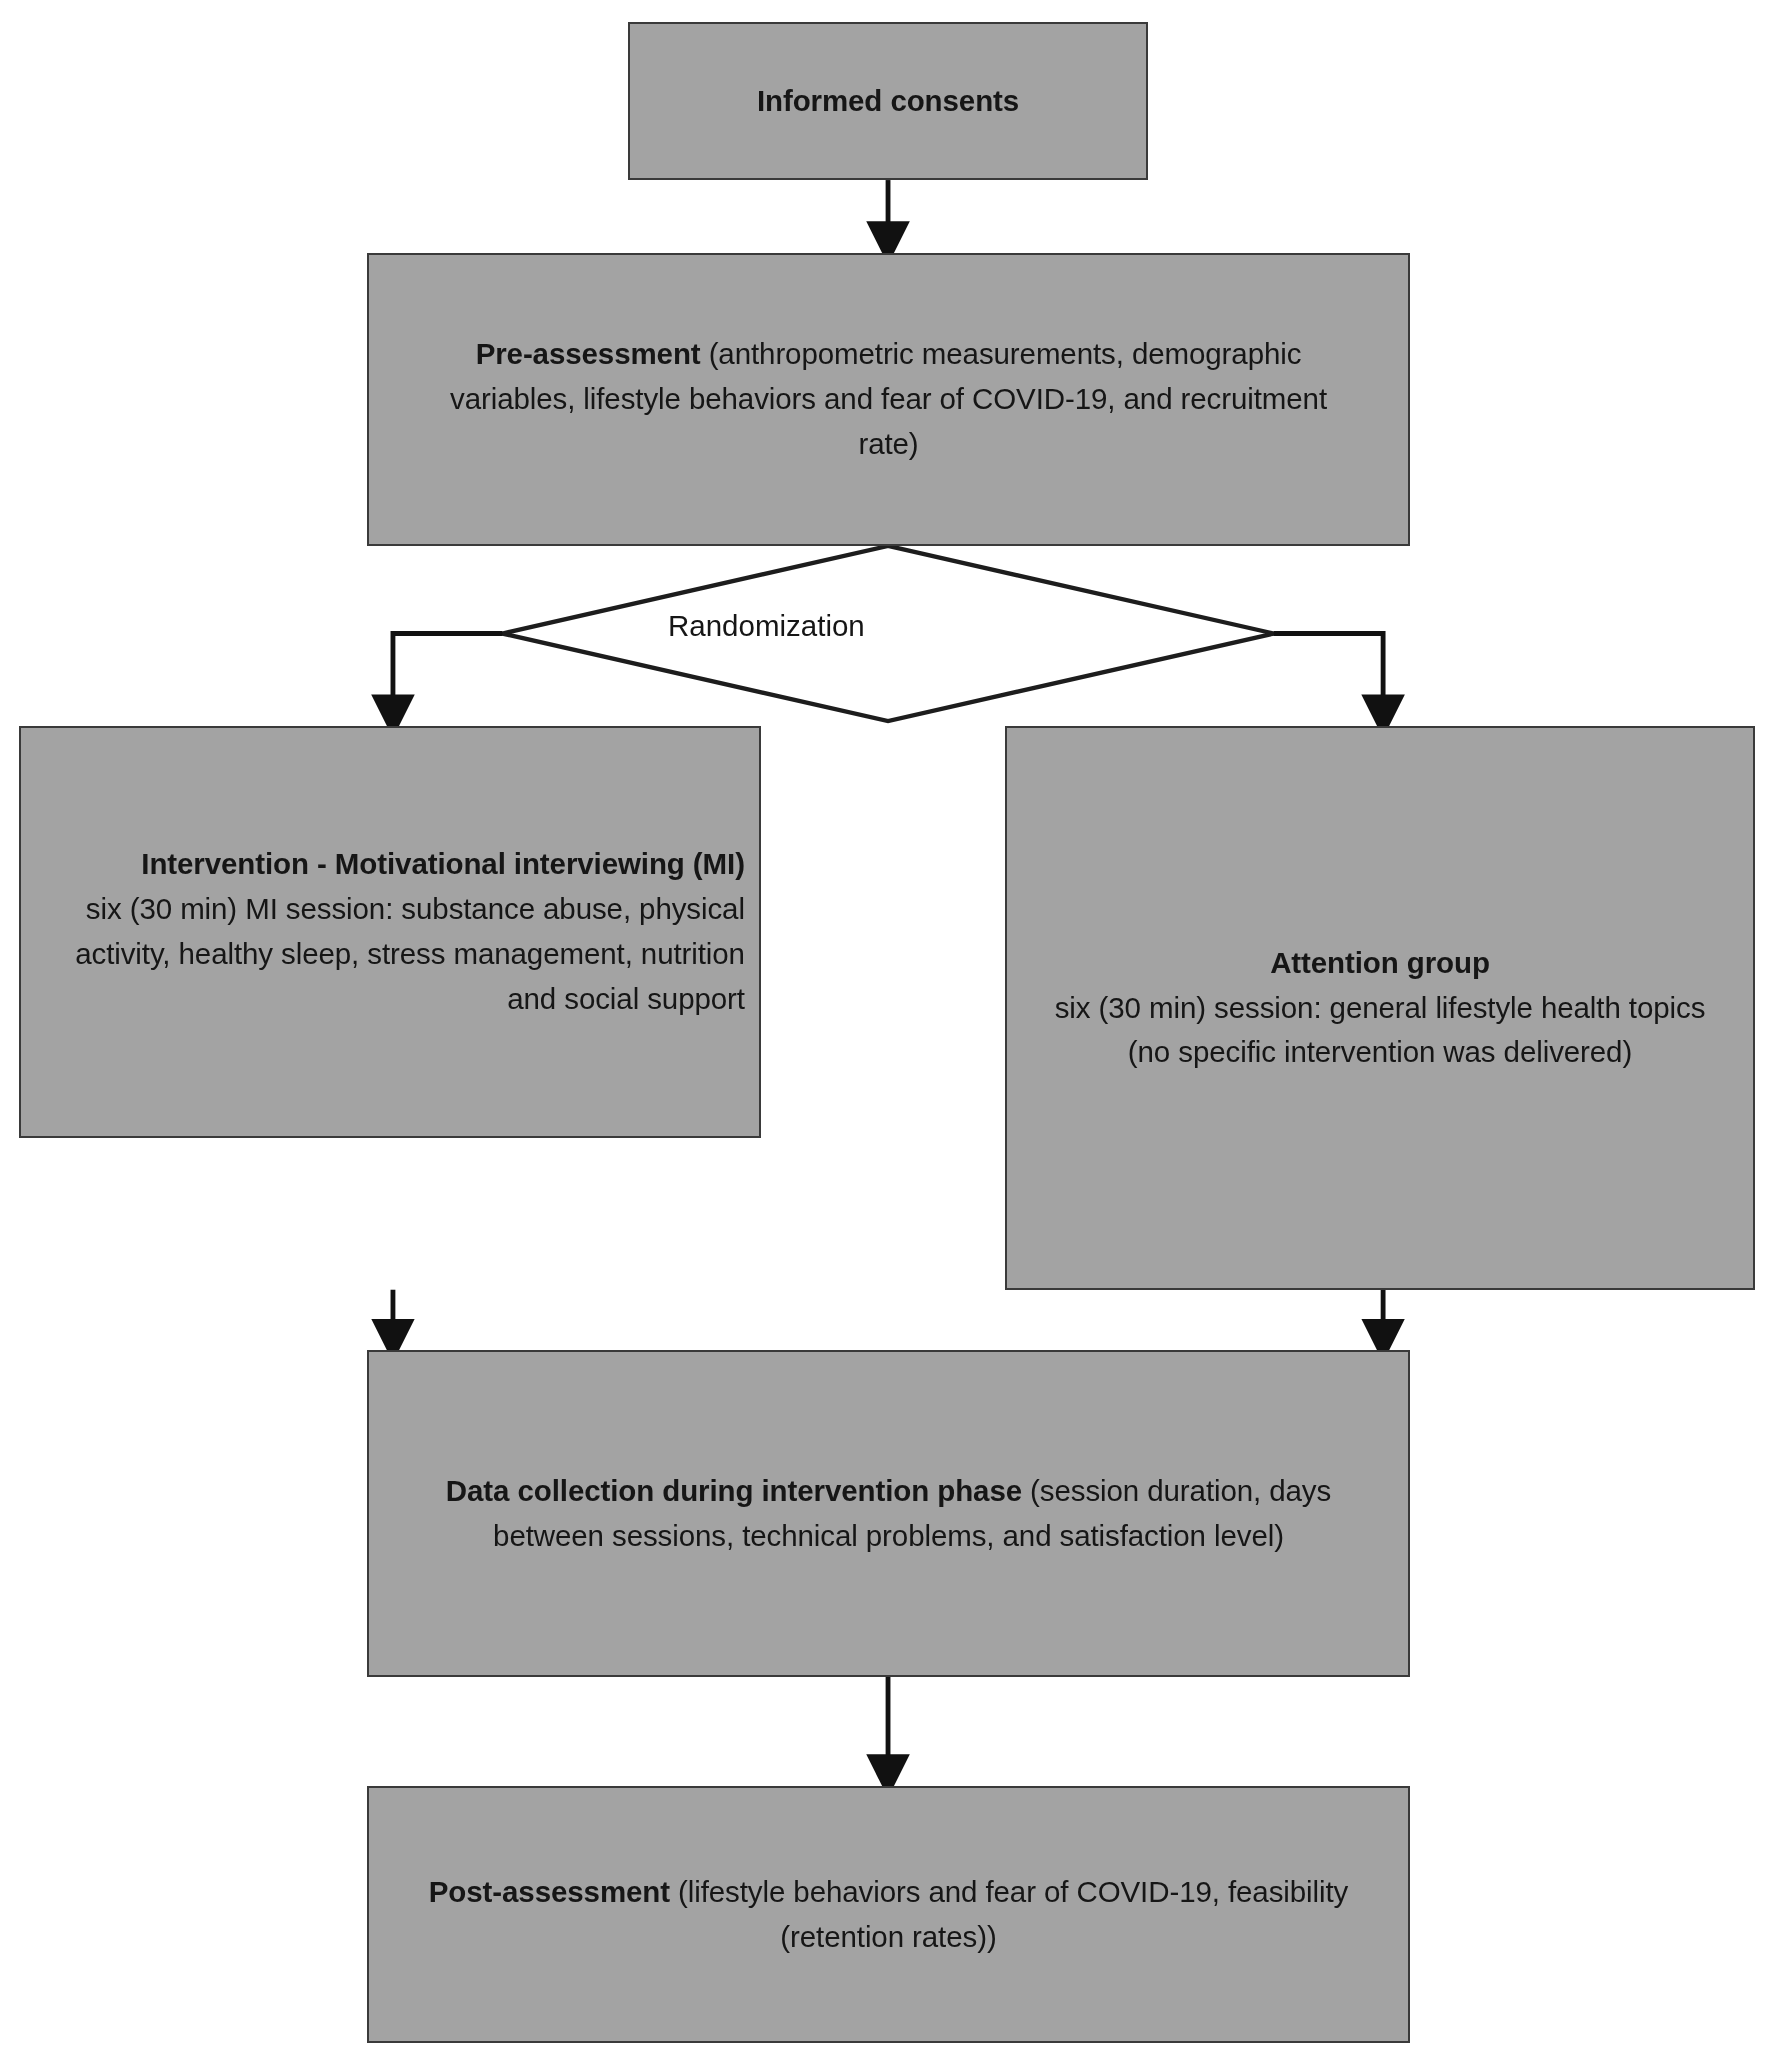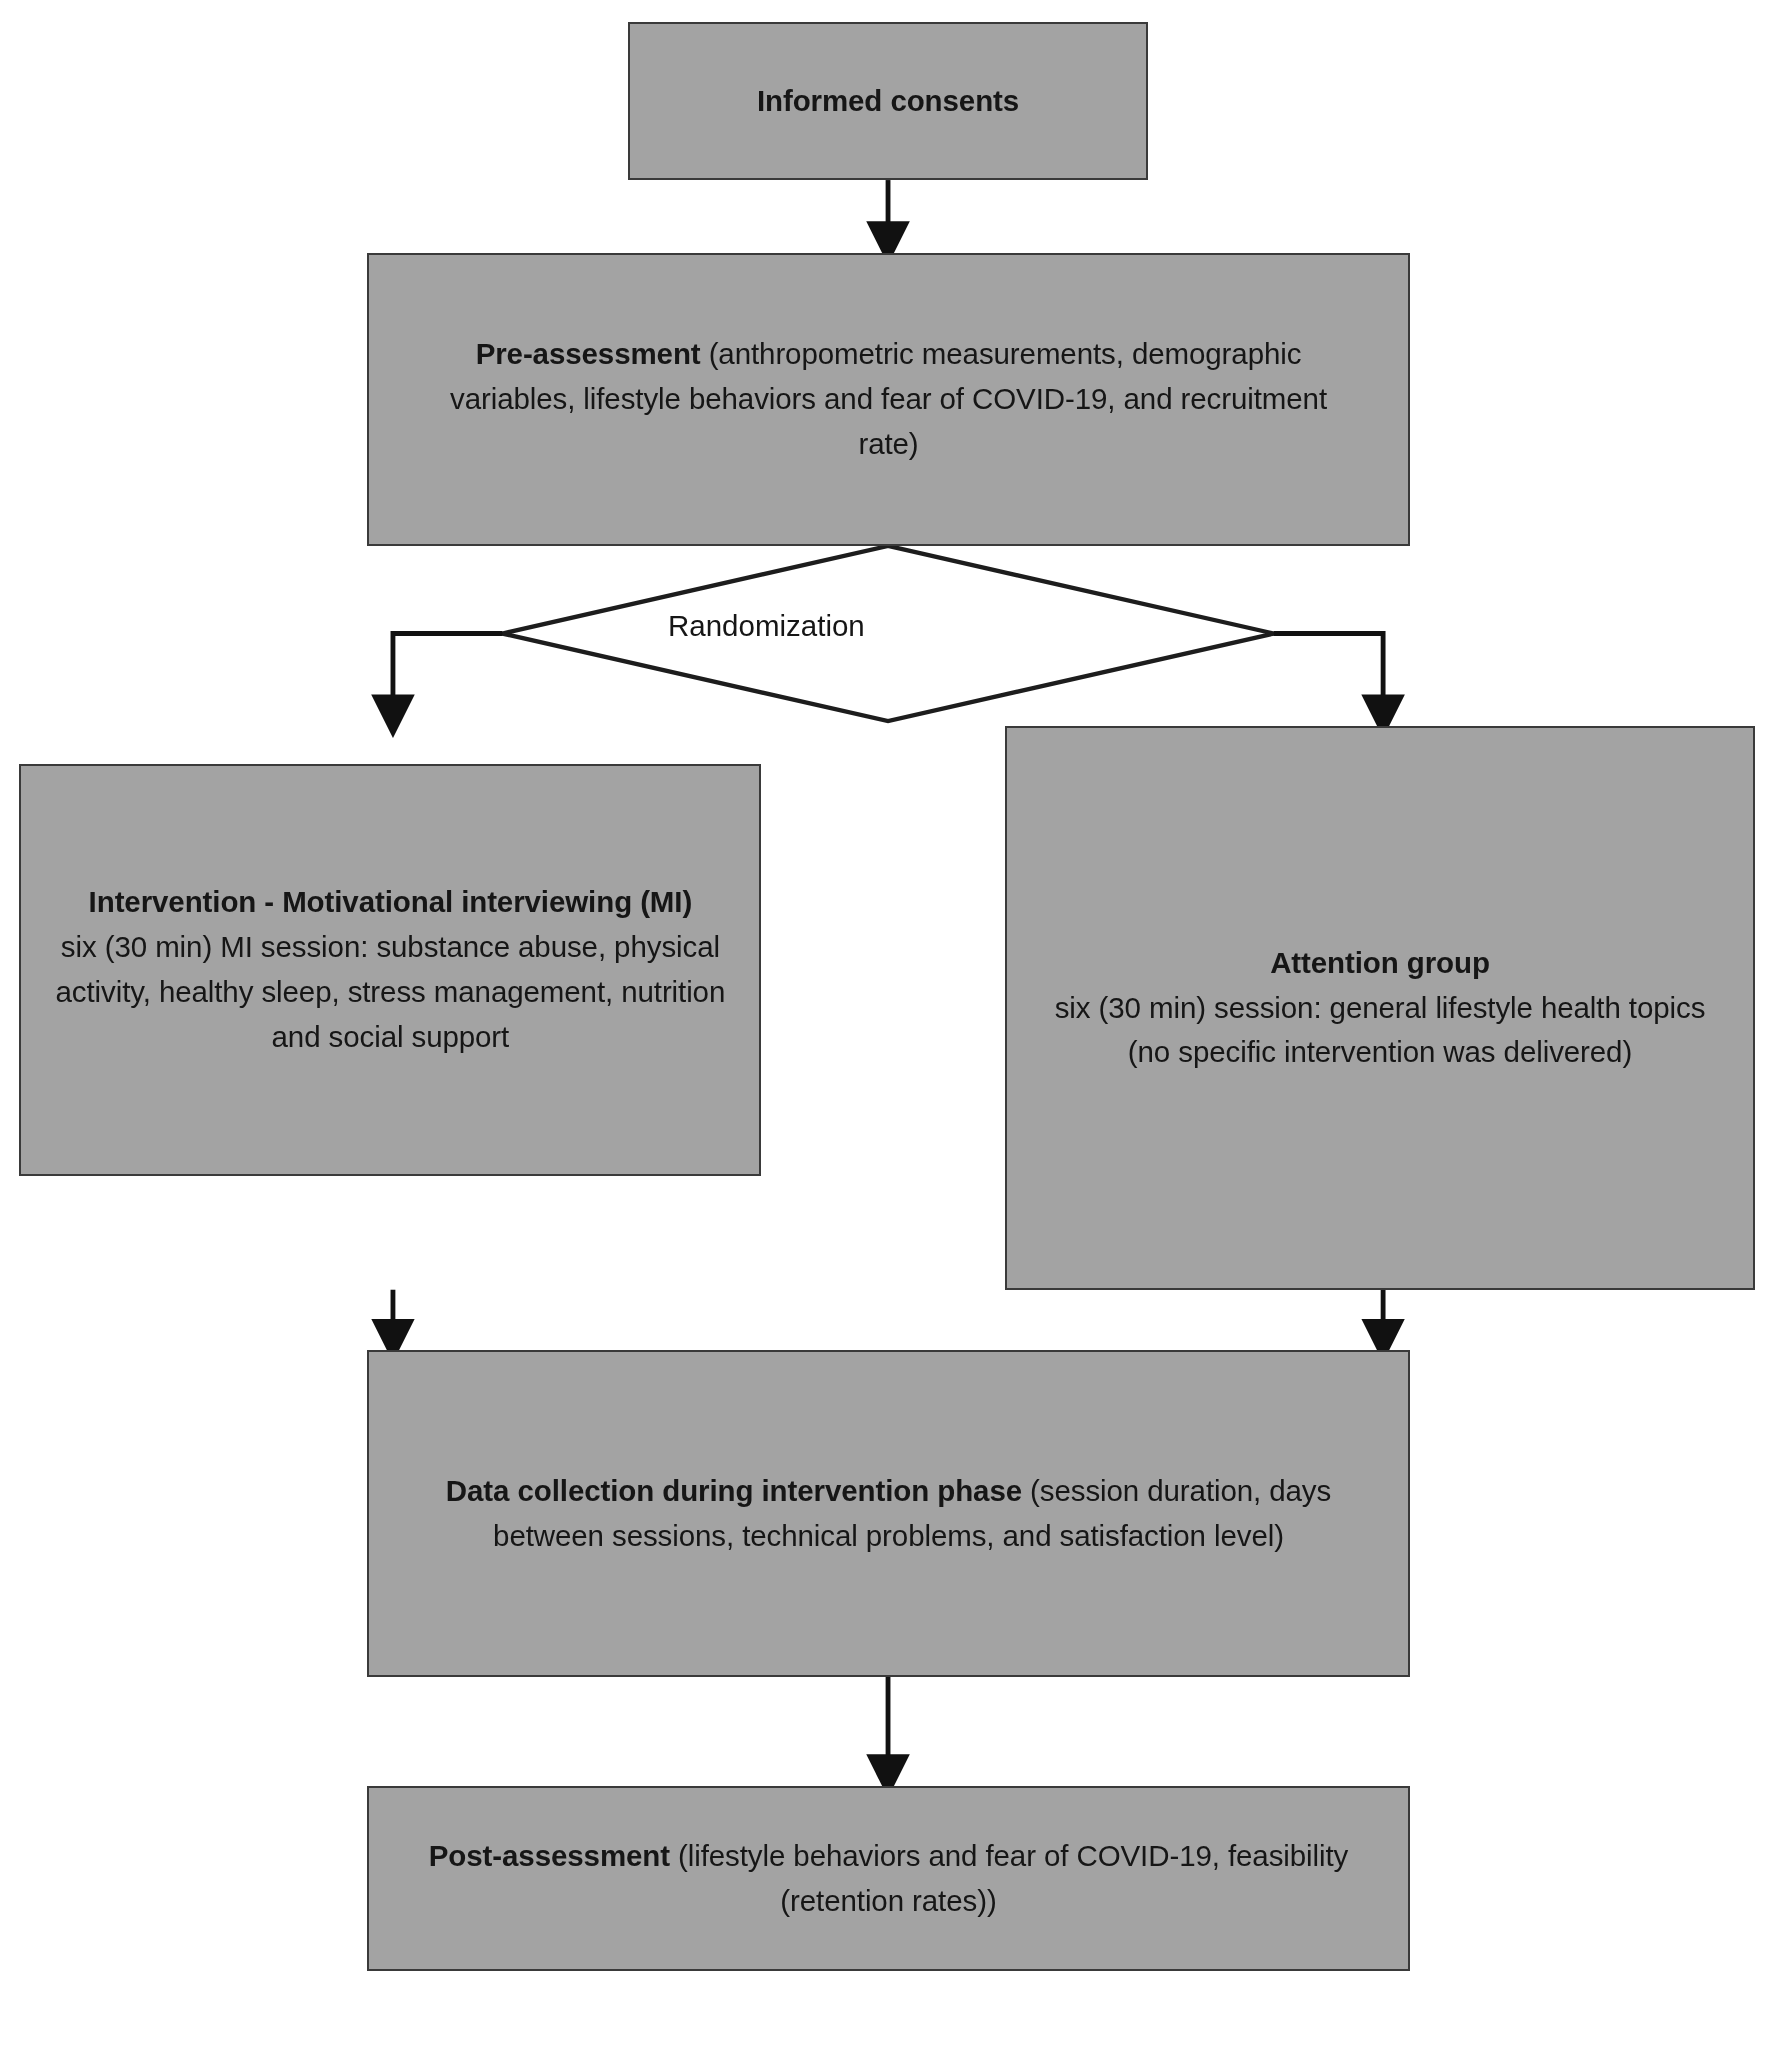--- a/index.html
+++ b/index.html
@@ -40,36 +40,36 @@
     left: 628px; top: 22px; width: 520px; height: 158px;
   }
   #node-informed-consents .txt { font-weight: 700; }
 
   #node-pre-assessment {
     left: 367px; top: 253px; width: 1043px; height: 293px;
   }
   #node-pre-assessment .txt { padding: 0 53px; }
 
   #node-intervention {
-    left: 19.4px; top: 764px; width: 742px; height: 412px;
+    left: 19.4px; top: 726px; width: 742px; height: 412px; text-align: right;
   }
   #node-intervention .txt { padding: 0 14.5px; }
 
   #node-attention {
     left: 1005px; top: 726px; width: 750px; height: 564px;
   }
   #node-attention .txt { padding: 0 29px; }
 
   #node-data-collection {
     left: 367px; top: 1350px; width: 1043px; height: 327px;
   }
   #node-data-collection .txt { padding: 0 48px; }
 
   #node-post-assessment {
-    left: 367px; top: 1786px; width: 1043px; height: 185px; justify-content: flex-end;
+    left: 367px; top: 1786px; width: 1043px; height: 257px; justify-content: flex-end;
   }
   #node-post-assessment .txt { padding: 0 29px; }
 
   
   #edges {
     position: absolute;
     left: 0; top: 0;
     width: 1778px;
     height: 2066px;
     pointer-events: none;

